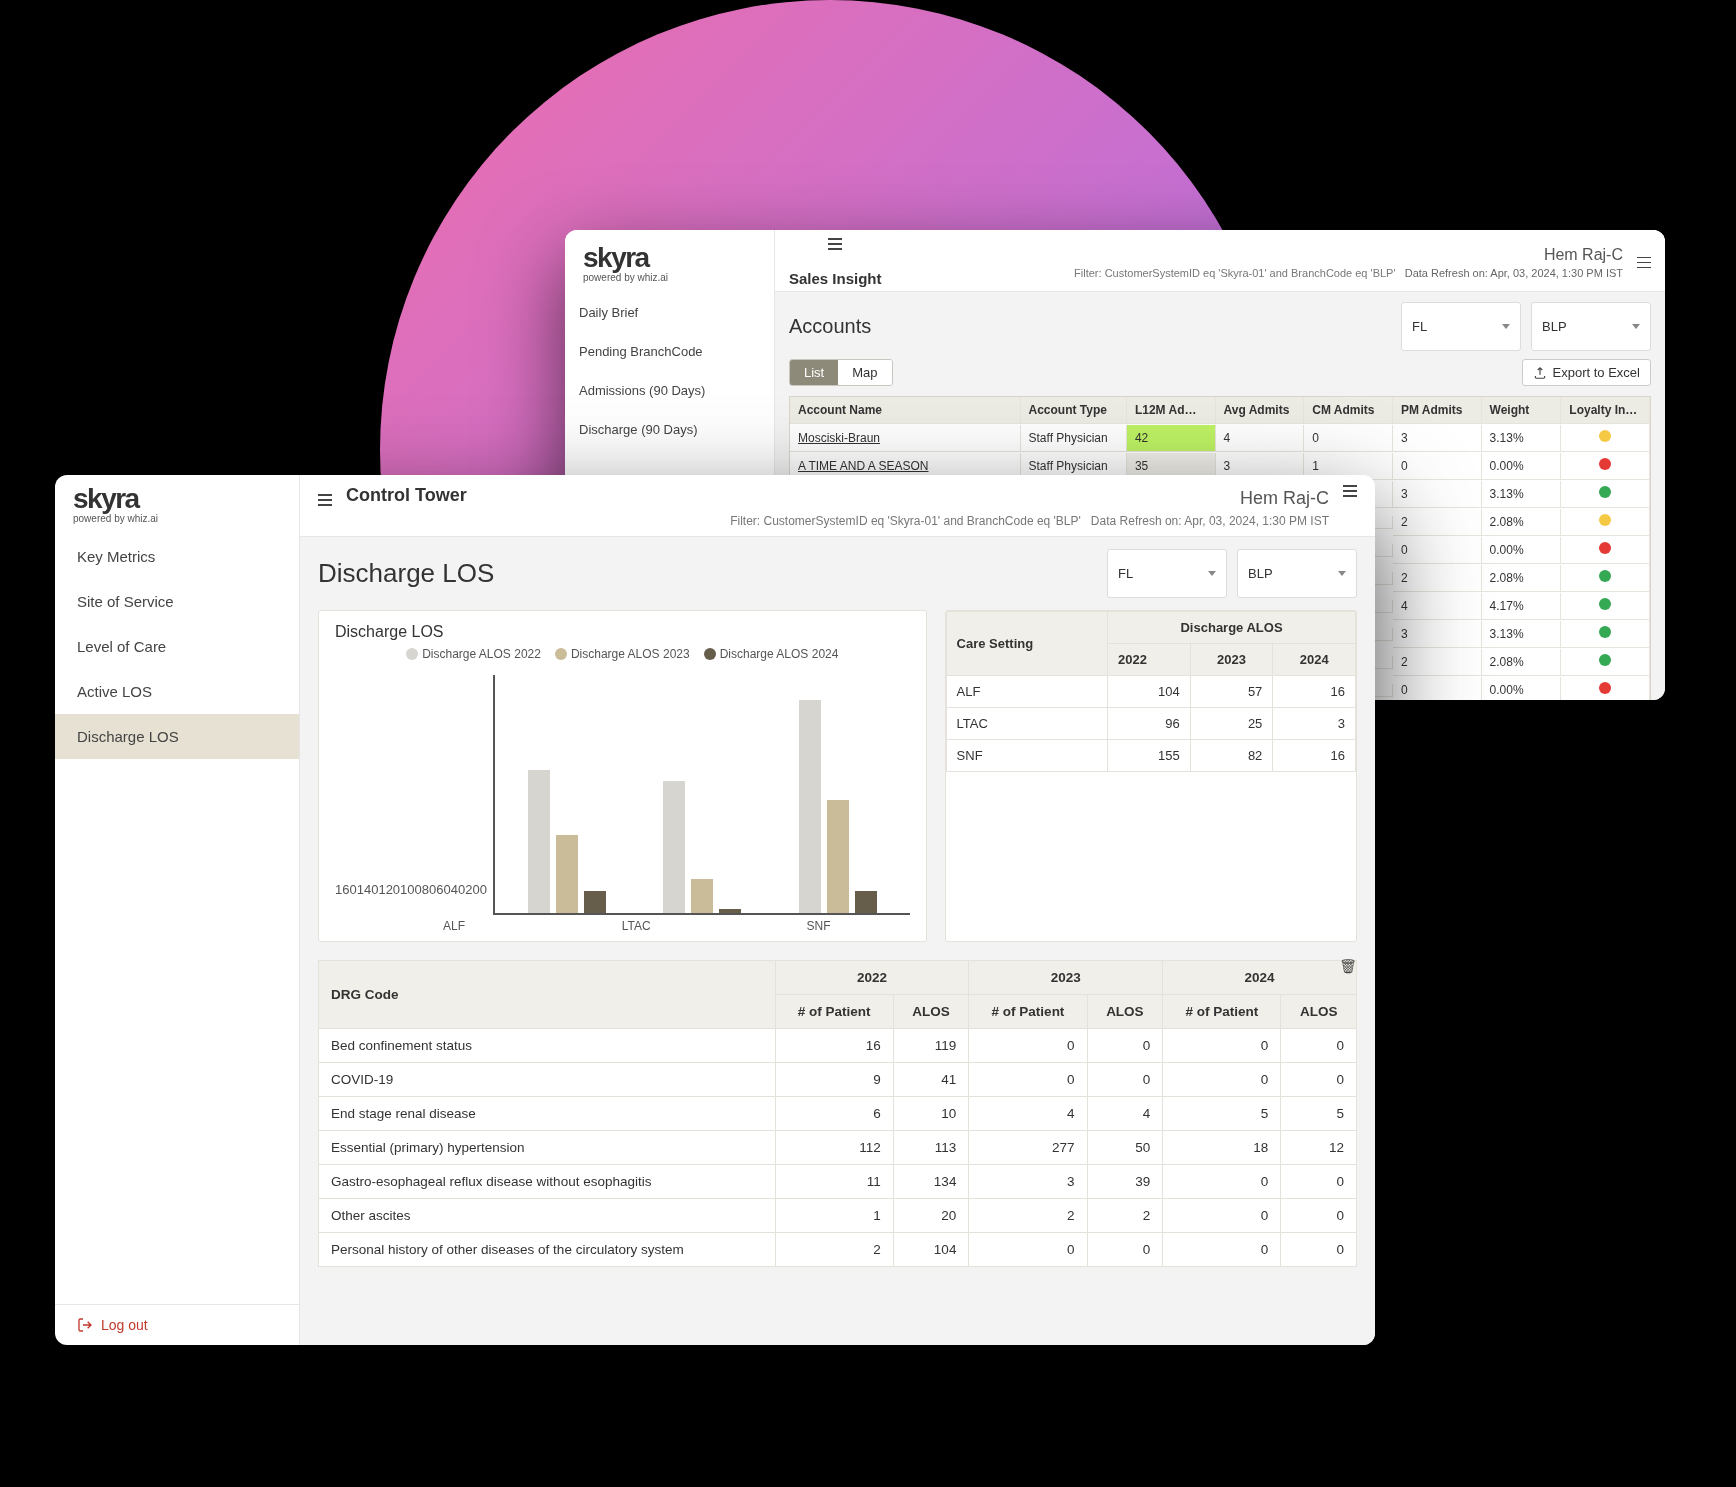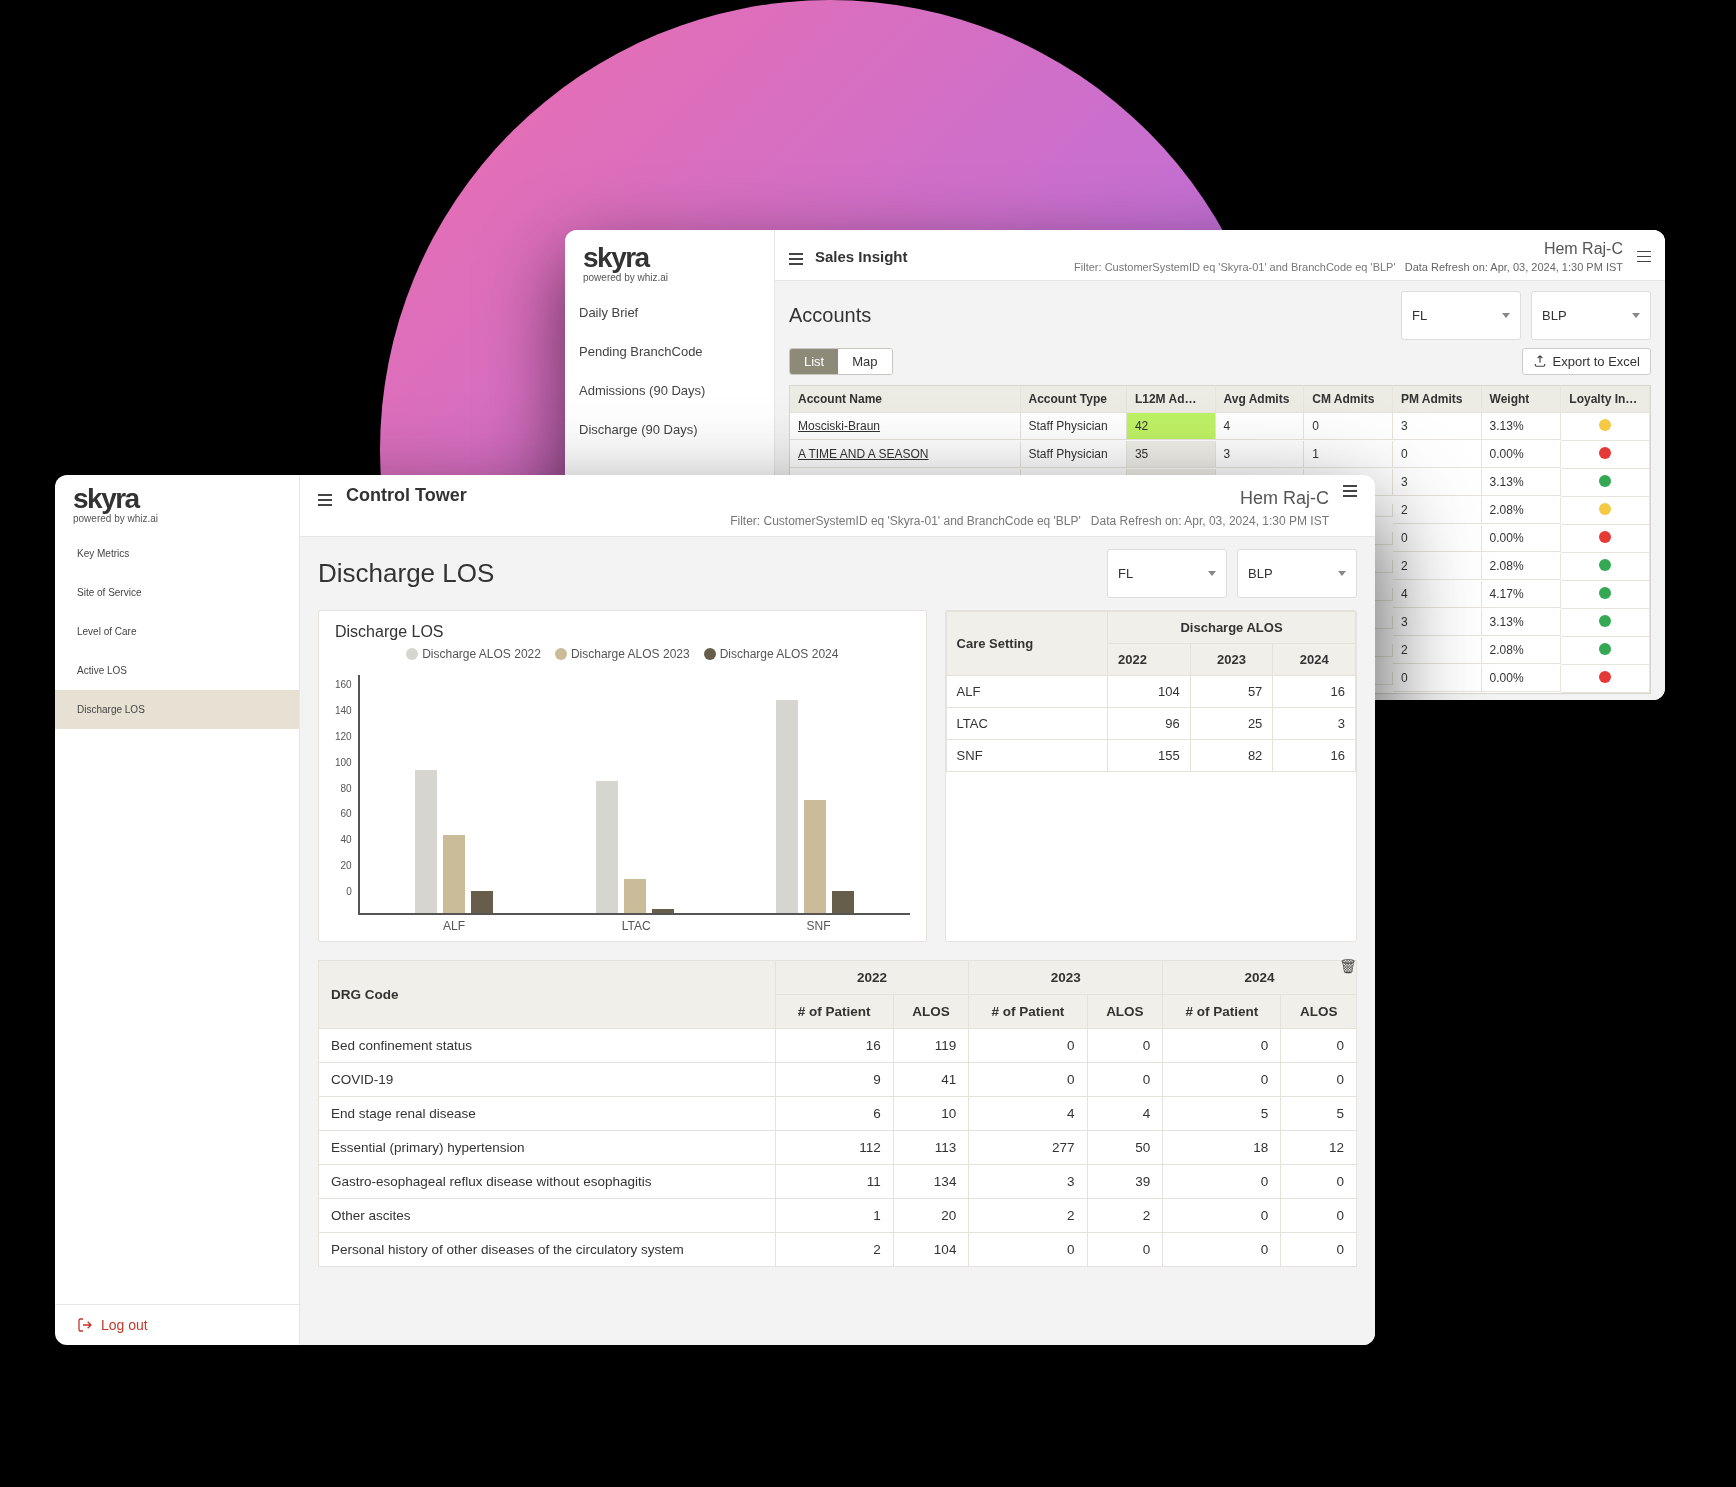--- a/index.html
+++ b/index.html
@@ -46,21 +46,21 @@
   }
   .logo {
     padding: 0 18px 10px;
   }
   .logo .brand { font-weight: 900; letter-spacing: -1.5px; font-size: 28px; line-height: 1; }
   .logo .sub { font-size: 10px; color: #555; }
   .sidelink { padding: 12px 14px; font-size: 13px; color: #444; cursor:pointer; }
 
   .win-back .main { flex: 1; background: #f3f3f3; display:flex; flex-direction:column; }
   .topbar { display:flex; align-items:center; justify-content:space-between; padding:8px 14px 4px; background:#fff; border-bottom:1px solid #e6e6e6; }
-  .topbar .left { display:flex; gap:12px; align-items:flex-end; }
+  .topbar .left { display:flex; gap:20px; align-items:center;flex-direction:column; }
   .menu-icon { width:14px; height:12px; display:inline-block; position:relative; }
   .menu-icon span, .menu-icon::before, .menu-icon::after { content:""; display:block; height:1.5px; background:#444; position:absolute; left:0; right:0; }
   .menu-icon::before { top:0; }
   .menu-icon span { top:5px; }
   .menu-icon::after { top:10px; }
   .topbar-right { text-align:right; font-size:11px; color:#666; line-height:1.4; }
   .topbar-right .user { font-size:16px; color:#555; }
   .topbar .subfilter { font-size:11px; color:#777; margin-top:2px; }
   .panel-head { display:flex; align-items:center; justify-content:space-between; padding:10px 14px 8px; }
   .panel-head h2 { font-size:20px; font-weight:500; color:#333; }
@@ -95,21 +95,21 @@
     height: 870px;
     background: #fff;
     border-radius: 12px;
     box-shadow: 0 40px 100px rgba(0,0,0,0.7);
     display:flex;
     z-index:2;
     overflow:hidden;
   }
   .win-front .side { width:245px; border-right:1px solid #e6e6e6; display:flex; flex-direction:column; }
   .win-front .side .navarea { flex:1; }
-  .navlink { padding:14px 22px; font-size:10px; color:#444; cursor:pointer; }
+  .navlink { padding:14px 22px; font-size:15px; color:#444; cursor:pointer; }
   .navlink.active { background:#e6e1d2; }
   .logout { border-top:1px solid #e6e6e6; padding:12px 22px; color:#c0392b; font-size:14px; display:flex; align-items:center; gap:8px; cursor:pointer; }
 
   .win-front .main { flex:1; background:#f3f3f3; display:flex; flex-direction:column; overflow:hidden; }
   .f-top { display:flex; align-items:flex-start; justify-content:space-between; padding:10px 18px 6px; background:#fff; border-bottom:1px solid #e6e6e6; }
   .f-top .left { display:flex; align-items:flex-end; gap:14px; }
   .f-top h3 { font-size:18px; font-weight:600; color:#333; }
   .f-top .right { text-align:right; font-size:12px; color:#666; line-height:1.5; }
   .f-top .right .user { font-size:18px; color:#555; }
   .f-top .subline { font-size:12px; color:#777; }
@@ -122,21 +122,21 @@
   .card { background:#fff; border:1px solid #e4e2da; border-radius:3px; }
   .chart-card { flex:1.4; padding:12px 16px 8px; }
   .table-card { flex:1; }
   .card .title { font-size:16px; font-weight:500; color:#333; margin-bottom:6px; }
   .legend { display:flex; gap:14px; justify-content:center; margin-bottom:14px; font-size:12px; color:#555; }
   .legend .k { display:flex; align-items:center; gap:4px; }
   .sw { width:12px; height:12px; border-radius:50%; display:inline-block; }
   .sw.a{background:#d7d5cf;} .sw.b{background:#cabc99;} .sw.c{background:#665e4a;}
 
   .chart { display:flex; height:240px; }
-  .yaxis { display:flex; flex-direction:column; justify-content:space-between; align-items:flex-end; padding:4px 6px 18px 0; font-size:10px; color:#555; }
+  .yaxis { display:flex; flex-direction:row; justify-content:space-between; align-items:flex-end; padding:4px 6px 18px 0; font-size:13px; color:#555; }
   .plot { flex:1; display:flex; align-items:flex-end; justify-content:space-around; border-left:2px solid #555; border-bottom:2px solid #555; padding:0 4px; position:relative; }
   .group { display:flex; gap:6px; align-items:flex-end; height:100%; }
   .bar { width:22px; }
   .bar.a{background:#d7d5cf;} .bar.b{background:#cabc99;} .bar.c{background:#665e4a;}
   .xaxis { display:flex; justify-content:space-around; font-size:12px; color:#555; padding-top:4px; }
 
   .mini-table { width:100%; border-collapse:collapse; font-size:13px; }
   .mini-table th, .mini-table td { border:1px solid #e4e2da; padding:8px 10px; text-align:right; }
   .mini-table th { background:#f1efe9; font-weight:600; text-align:center; }
   .mini-table td:first-child, .mini-table th:first-child { text-align:left; }

